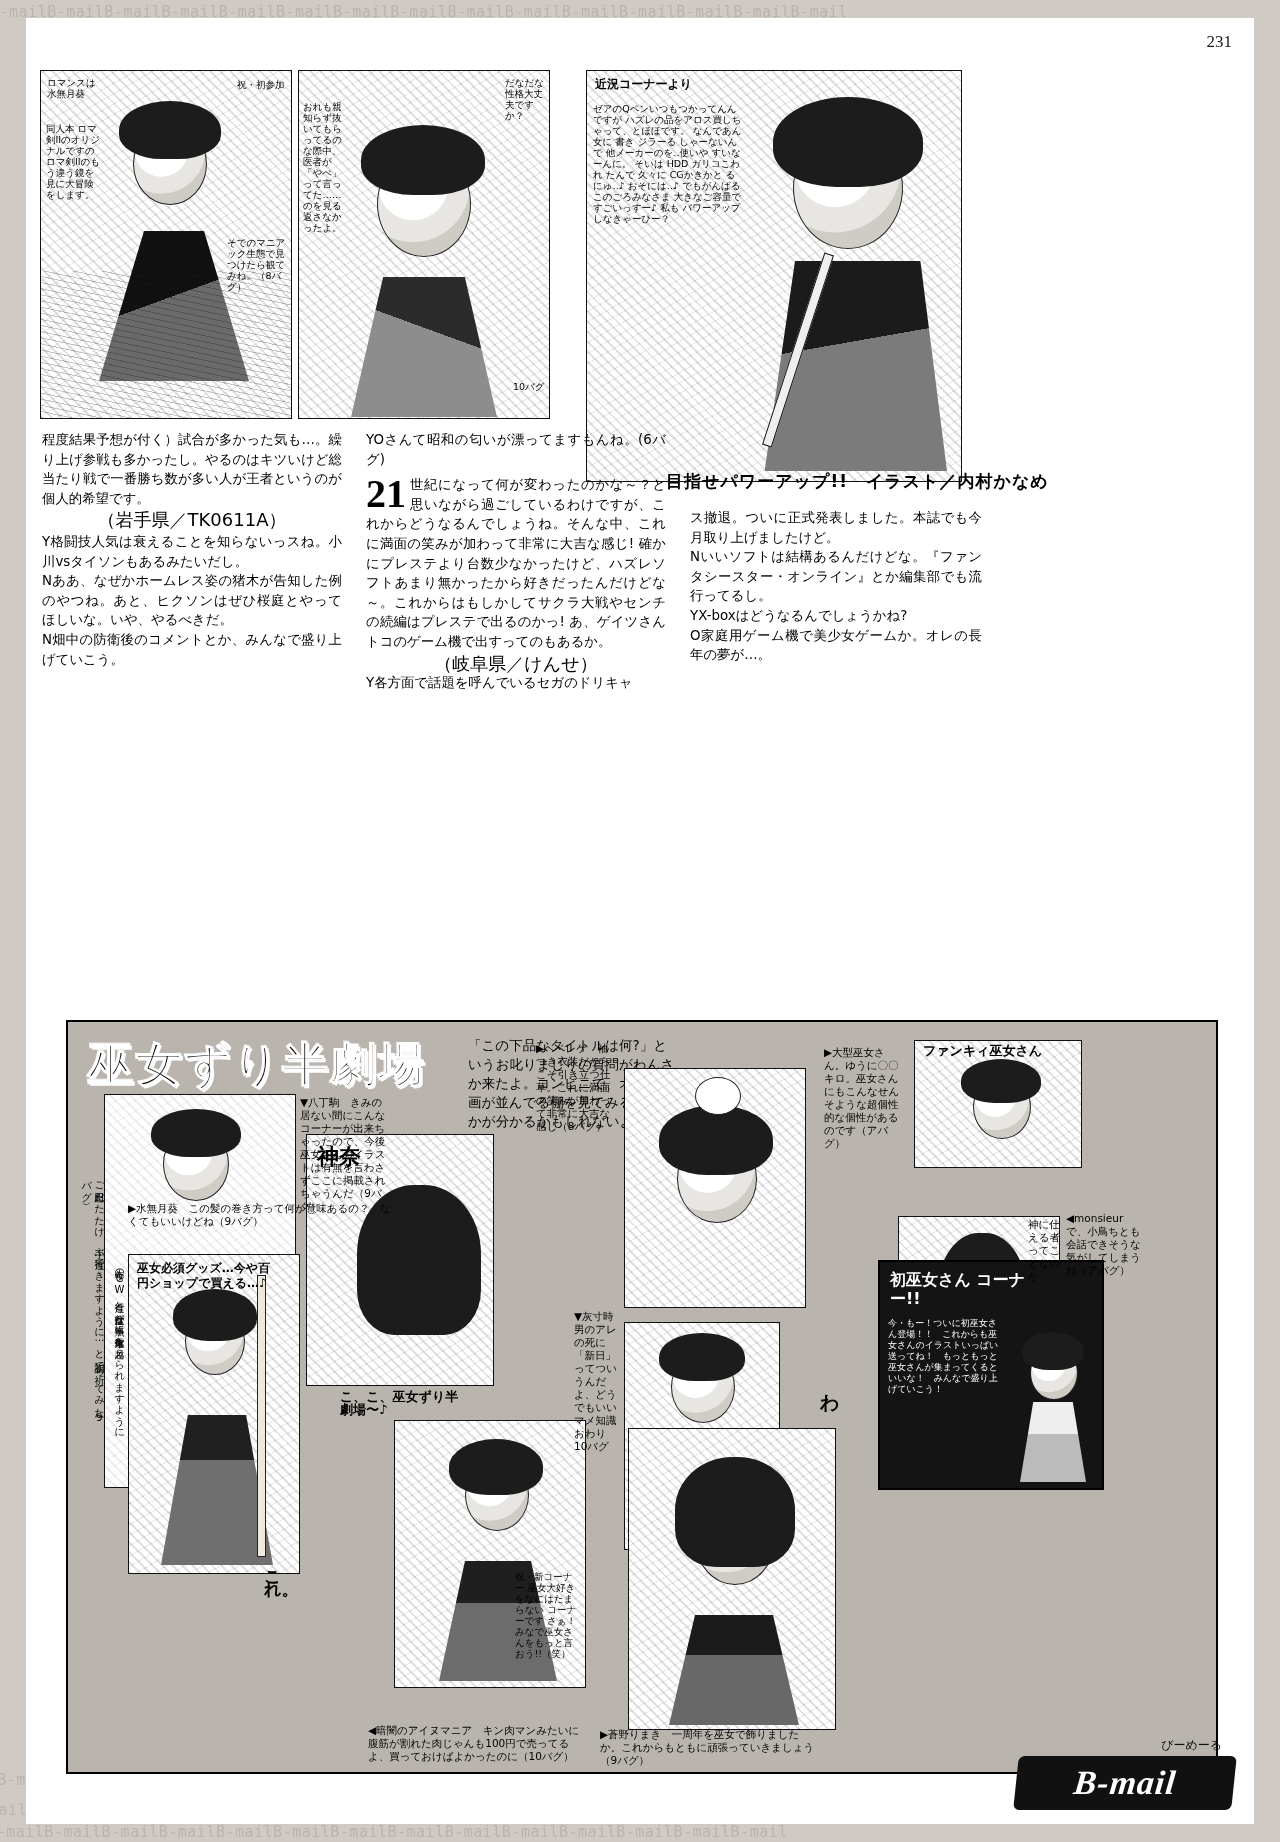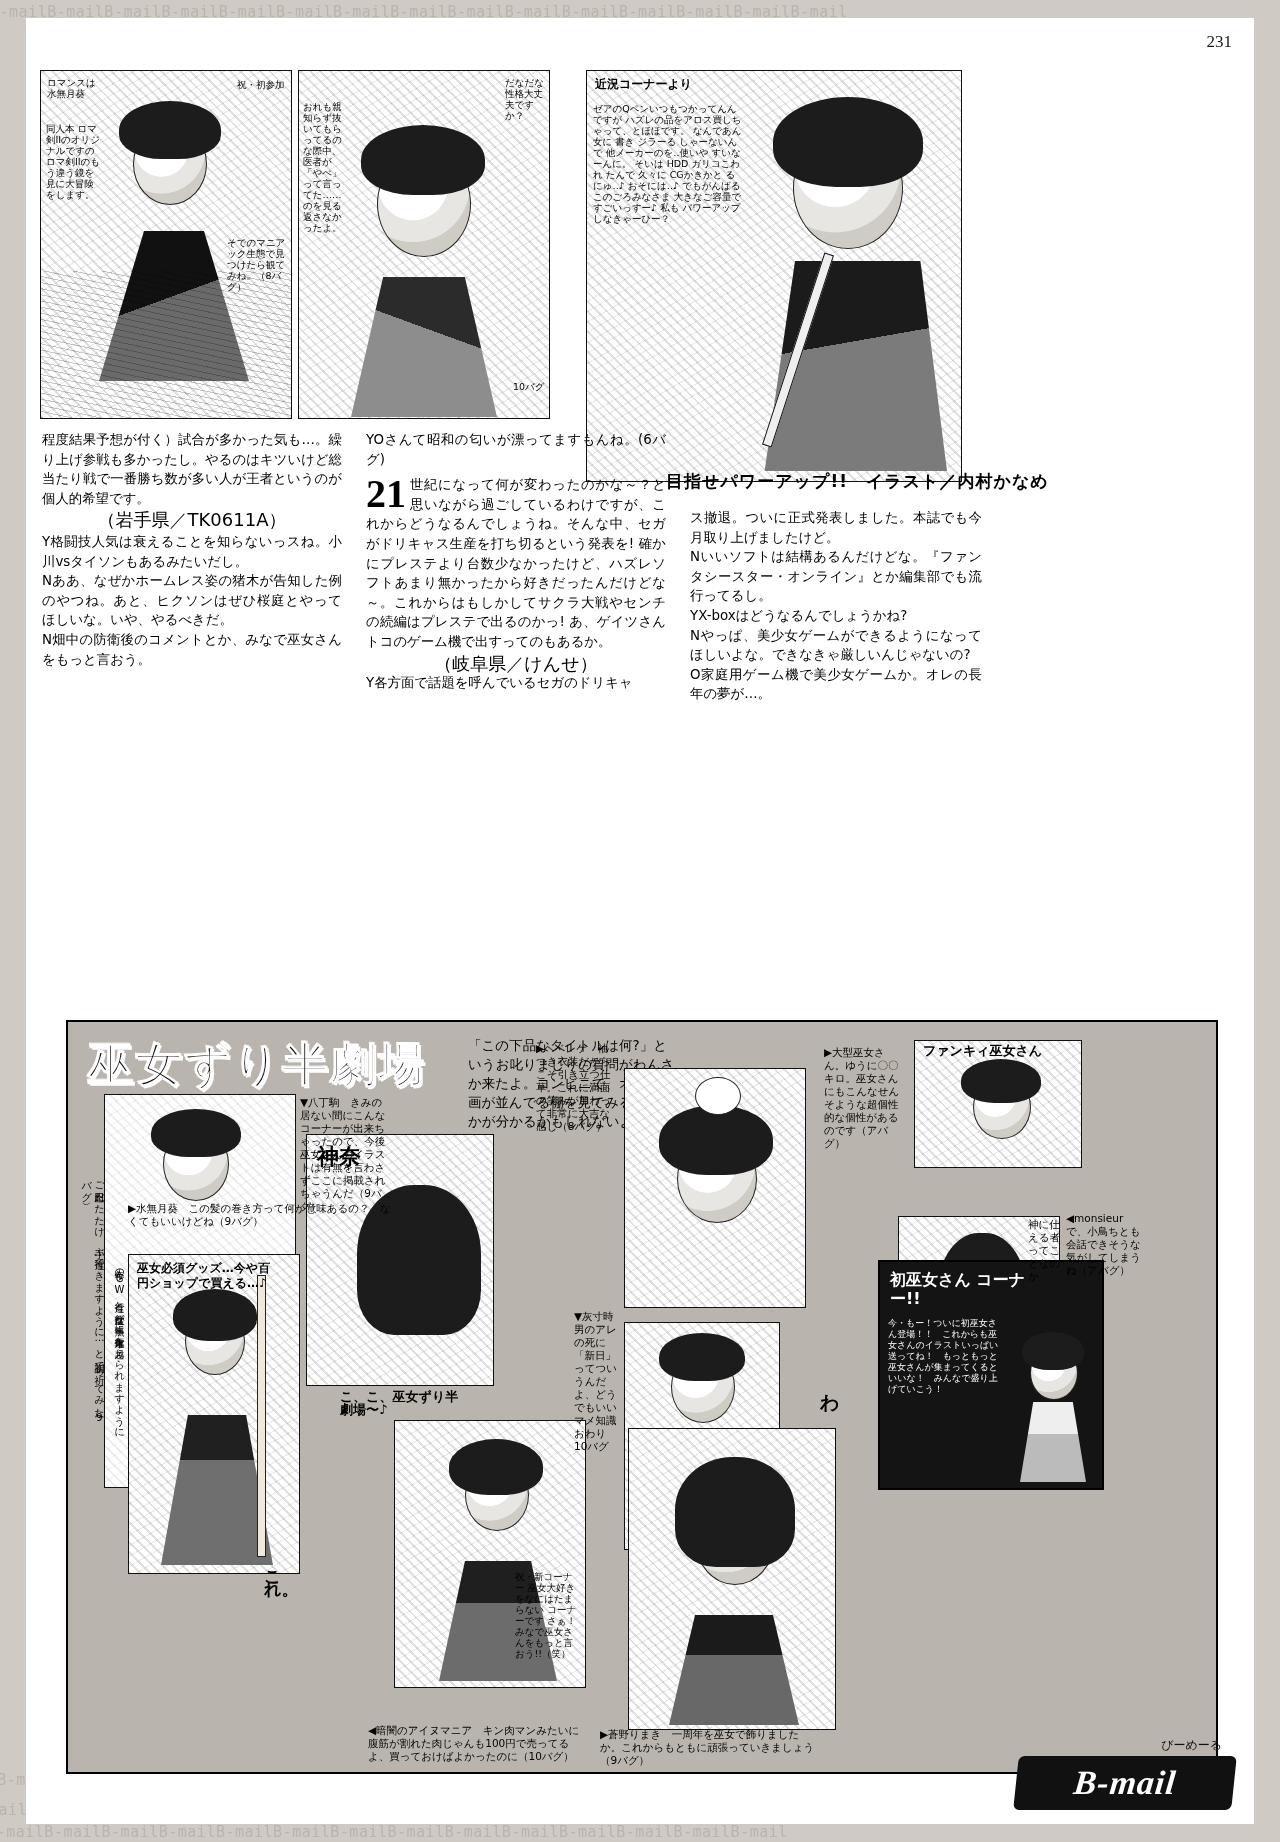--- a/index.html
+++ b/index.html
@@ -180,38 +180,37 @@
     <div class="body-shape" style="left:206px;top:178px;width:8px;height:200px;background:#efefef;border:1px solid #111;transform:rotate(18deg);"></div>
     <div class="cap" style="left:8px;top:8px;width:120px;font-size:12px;font-weight:bold;">近況コーナーより</div>
     <div class="cap" style="left:6px;top:32px;width:150px;">ゼアのQペンいつもつかってんんですが ハズレの品をアロス買しちゃって、とほほです。 なんであん女に 書き ジラーる しゃーないんで 他メーカーのを‥使いや すいなーんに。 そいは HDD ガリコこわれ たんで 久々に CGかきかと るにゅ‥♪ おそには‥♪ でもがんばる このごろみなさま 大きなご容量ですごいっすー♪ 私も パワーアップしなきゃーひー？</div>
   </div>
 
   <div class="txt" style="left:16px;top:412px;width:300px;">
     <div>程度結果予想が付く）試合が多かった気も…。繰り上げ参戦も多かったし。やるのはキツいけど総当たり戦で一番勝ち数が多い人が王者というのが個人的希望です。</div>
     <div class="credit" style="margin-top:2px;">（岩手県／TK0611A）</div>
     <div style="margin-top:2px;">Y格闘技人気は衰えることを知らないっスね。小川vsタイソンもあるみたいだし。</div>
     <div>Nああ、なぜかホームレス姿の猪木が告知した例のやつね。あと、ヒクソンはぜひ桜庭とやってほしいな。いや、やるべきだ。</div>
-    <div>N畑中の防衛後のコメントとか、みなで巫女さんをもっと言おう。</div>
+    <div>N畑中の防衛後のコメントとか、みんなで盛り上げていこう。</div>
   </div>
 
   <div class="txt" style="left:340px;top:412px;width:300px;">
     <div>YOさんて昭和の匂いが漂ってますもんね。(6バグ)</div>
     <div style="margin-top:6px;">
       <span class="bigdrop">21</span>
-      <span>世紀になって何が変わったのかな～？と思いながら過ごしているわけですが、これからどうなるんでしょうね。そんな中、セガがドリキャス生産を打ち切るという発表を! 確かにプレステより台数少なかったけど、ハズレソフトあまり無かったから好きだったんだけどな～。これからはもしかしてサクラ大戦やセンチの続編はプレステで出るのかっ! あ、ゲイツさんトコのゲーム機で出すってのもあるか。</span>
+      <span>世紀になって何が変わったのかな～？と思いながら過ごしているわけですが、これからどうなるんでしょうね。そんな中、これに満面の笑みが加わって非常に大吉な感じ! 確かにプレステより台数少なかったけど、ハズレソフトあまり無かったから好きだったんだけどな～。これからはもしかしてサクラ大戦やセンチの続編はプレステで出るのかっ! あ、ゲイツさんトコのゲーム機で出すってのもあるか。</span>
     </div>
     <div class="credit" style="margin-top:2px;">（岐阜県／けんせ）</div>
     <div>Y各方面で話題を呼んでいるセガのドリキャ</div>
   </div>
 
   <div class="txt" style="left:664px;top:490px;width:292px;">
     <div>ス撤退。ついに正式発表しました。本誌でも今月取り上げましたけど。</div>
     <div>Nいいソフトは結構あるんだけどな。『ファンタシースター・オンライン』とか編集部でも流行ってるし。</div>
     <div>YX-boxはどうなるんでしょうかね?</div>
-    <div>Nやっぱ、美少女ゲームができるようになってほしいよな。できなきゃ厳しいんじゃないの?</div>
     <div>O家庭用ゲーム機で美少女ゲームか。オレの長年の夢が…。</div>
   </div>
 
   <div class="headline" style="left:640px;top:452px;width:470px;">目指せパワーアップ!!　イラスト／内村かなめ</div>
 
   <div class="section">
 
     <div class="section-title">巫女ずり半劇場</div>
 
     <div class="intro">「この下品なタイトルは何?」というお叱りまじりの質問がわんさか来たよ。コンビニで、オヤジ漫画が並んでる棚を見てみるとは何かが分かるかもしれないよ。</div>

